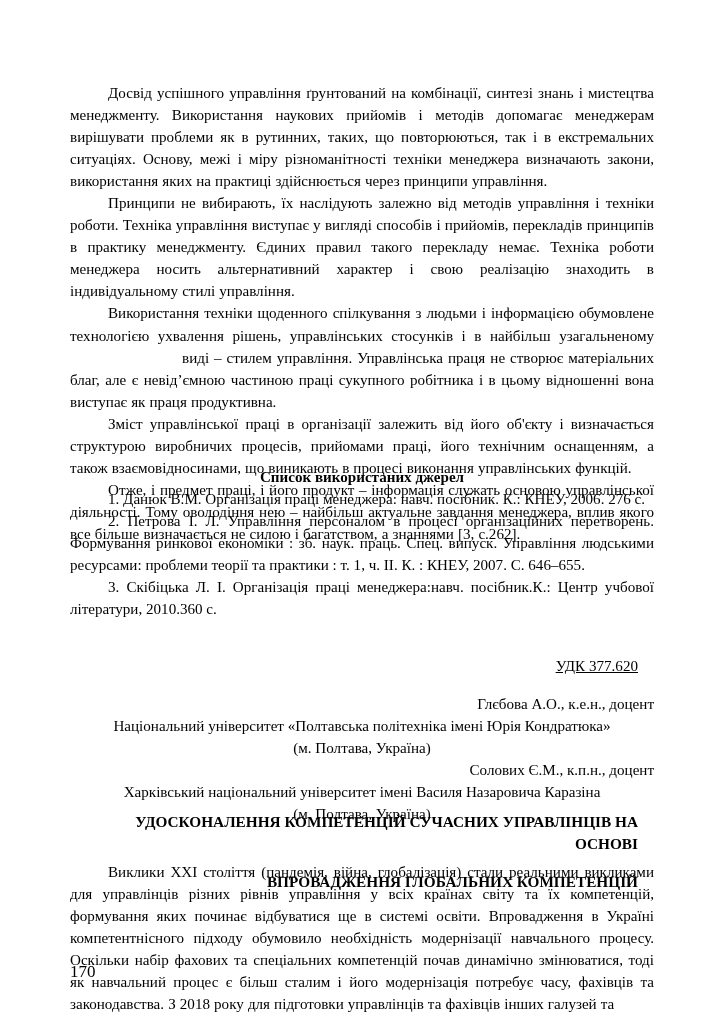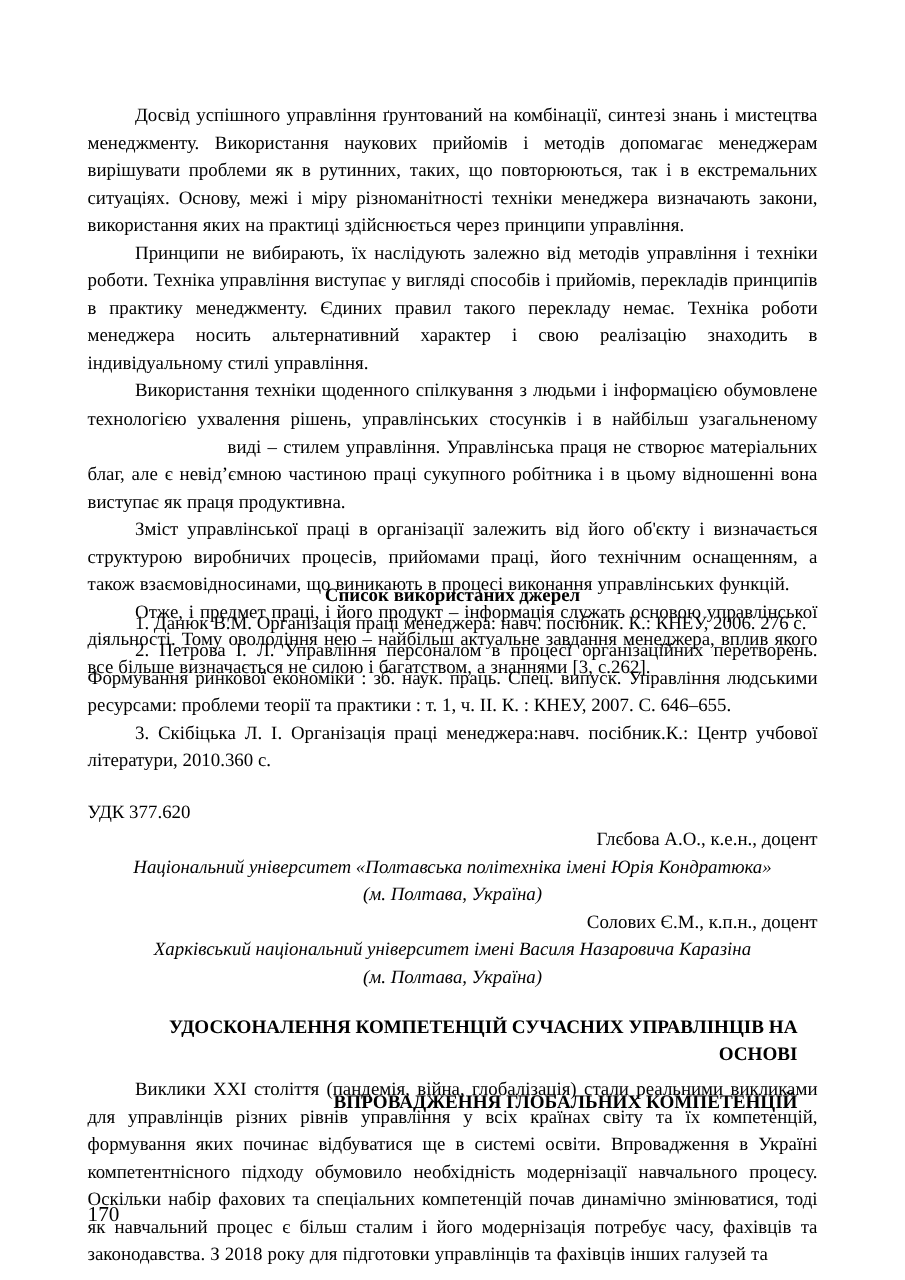--- a/index.html
+++ b/index.html
@@ -50,37 +50,37 @@
   }
   p.ref {
     margin: 0;
     font-size: 15.1px;
     line-height: 22.05px;
     text-align: justify;
     text-indent: 38px;
     font-family: Liberation Serif, serif;
   }
   .udk {
-    margin: 0;
+    margin: 16px;
     font-size: 15.1px;
     line-height: 22.05px;
-    text-align: left;
+    text-align: right;
+    text-decoration: underline;
   }
   .author-line {
     margin: 0;
     font-size: 15.1px;
     line-height: 22.05px;
     text-align: right;
   }
   .affil-line {
     margin: 0;
     font-size: 15.1px;
     line-height: 22.05px;
     text-align: center;
-    font-style: italic;
   }
   .title-main {
     margin: 16px;
     font-size: 15.3px;
     line-height: 22.05px;
     text-align: right;
     font-weight: bold;
   }
   .page-number {
     position: absolute;

